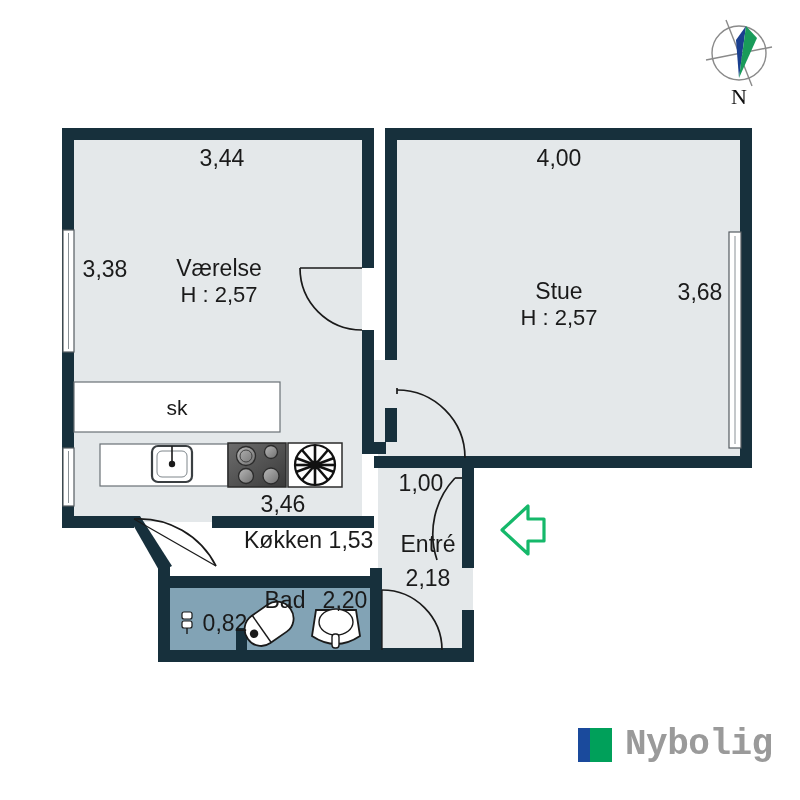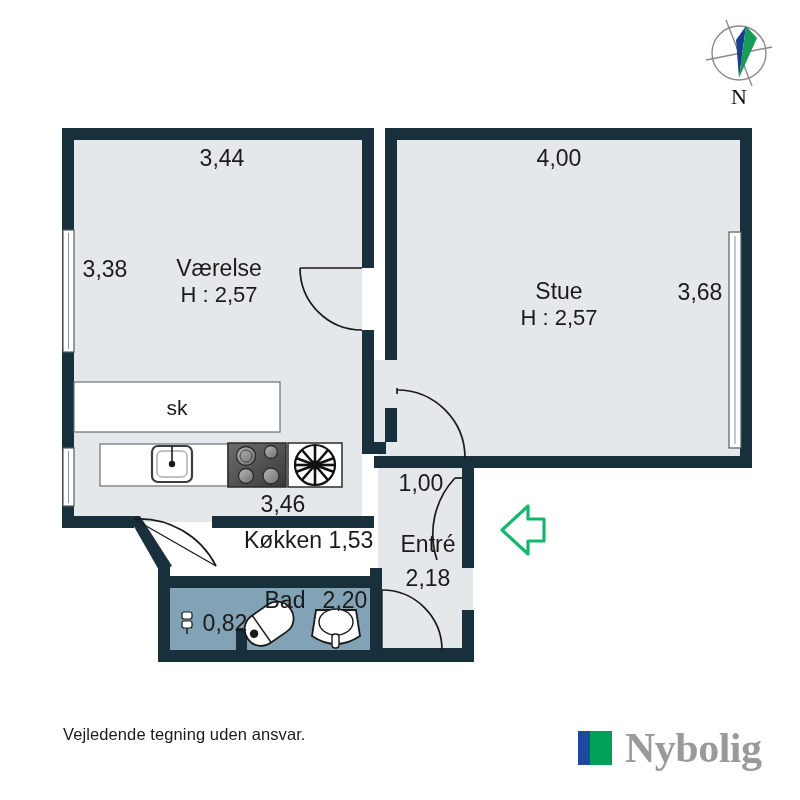--- a/index.html
+++ b/index.html
@@ -70,26 +70,26 @@
     gap: 13px;
   }
   .logo-mark {
     width: 34px;
     height: 34px;
     display: flex;
   }
   .logo-mark .blue { width: 36%; height: 100%; }
   .logo-mark .green { width: 64%; height: 100%; }
   .logo-word {
-    font-size: 42px;
+    font-size: 36px;
     font-weight: bold;
     color: #9a9a9a;
     letter-spacing: -0.5px;
     line-height: 1;
-    font-family: Liberation Serif, serif;
+    font-family: Liberation Mono, monospace;
   }
 </style>
 </head>
 <body>
 
 <div id="stage">
 
   <svg id="plan" viewBox="0 0 800 800">
     <defs>
       <linearGradient id="burnerGrad" x1="0" y1="0" x2="1" y2="1">
@@ -280,21 +280,20 @@
       <text class="dim-text" x="421" y="491" text-anchor="middle">1,00</text>
       <text class="room-name" x="428" y="552" text-anchor="middle">Entré</text>
       <text class="dim-text" x="428" y="586" text-anchor="middle">2,18</text>
 
       <text class="dim-text" x="285" y="608" text-anchor="middle">Bad</text>
       <text class="dim-text" x="345" y="608" text-anchor="middle">2,20</text>
       <text class="dim-text" x="225" y="631" text-anchor="middle">0,82</text>
     </g>
   </svg>
 
-  <div class="note">Vejledende tegning uden ansvar.</div>
 
   <div class="logo">
     <span class="logo-mark">
       <span class="blue" style="background: rgb(26, 74, 156);"></span>
       <span class="green" style="background: rgb(0, 160, 90);"></span>
     </span>
     <span class="logo-word" style="color: rgb(154, 154, 154);">Nybolig</span>
   </div>
 
 </div>

